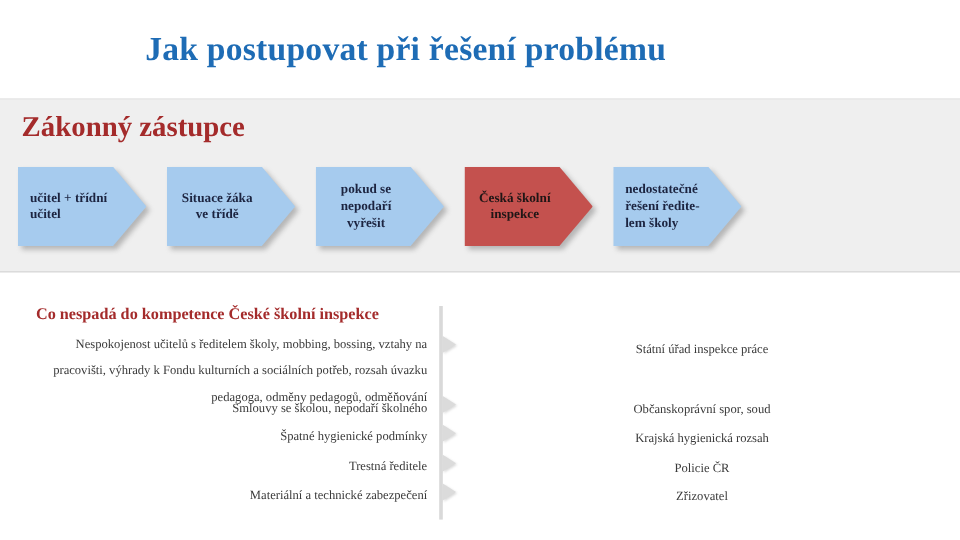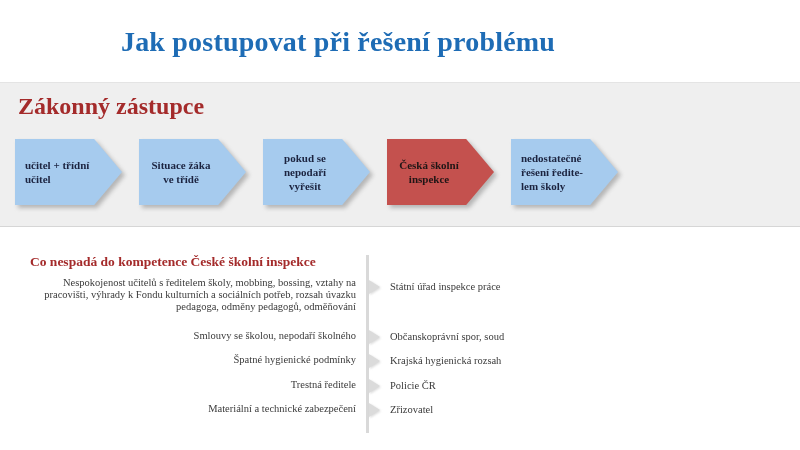--- a/index.html
+++ b/index.html
@@ -46,24 +46,24 @@
   .arrow.align-left{text-align:left;padding:0 28px 0 10px;}
   .comp-heading{
     position:absolute;top:254px;left:30px;font-size:13.5px;font-weight:bold;
     color:var(--heading-red);
   }
   .divider{
     position:absolute;left:366px;top:255px;width:3px;height:178px;
     background:var(--divider-gray);
   }
   .cell{
-    position:absolute;font-size:10.5px;line-height:12px;color:var(--body-text);
+    position:absolute;font-size:10.5px;line-height:22px;color:var(--body-text);
   }
   .cell.left{left:20px;width:336px;text-align:right;}
-  .cell.right{left:390px;width:390px;text-align:left;}
+  .cell.right{left:390px;width:390px;text-align:center;}
   .tri{
     position:absolute;left:369px;width:0;height:0;
     border-left:11px solid #DBDBDB;
     border-top:7px solid transparent;border-bottom:7px solid transparent;
     filter:drop-shadow(1px 1px 1px rgba(150,150,150,0.35));
   }
 </style>
 </head>
 <body>
 

